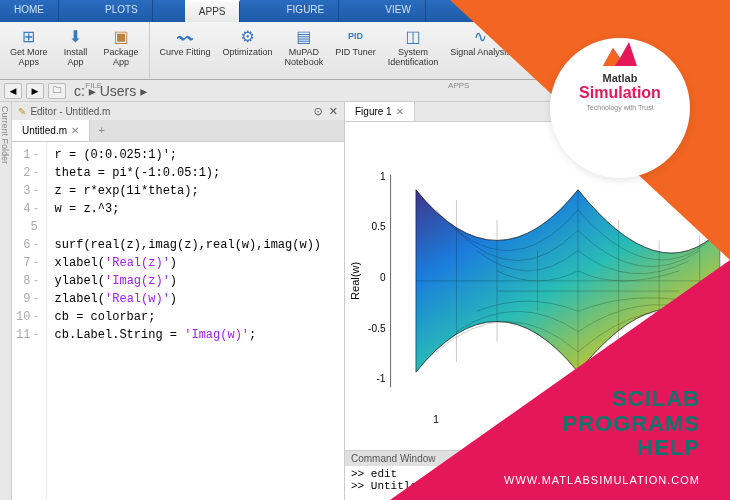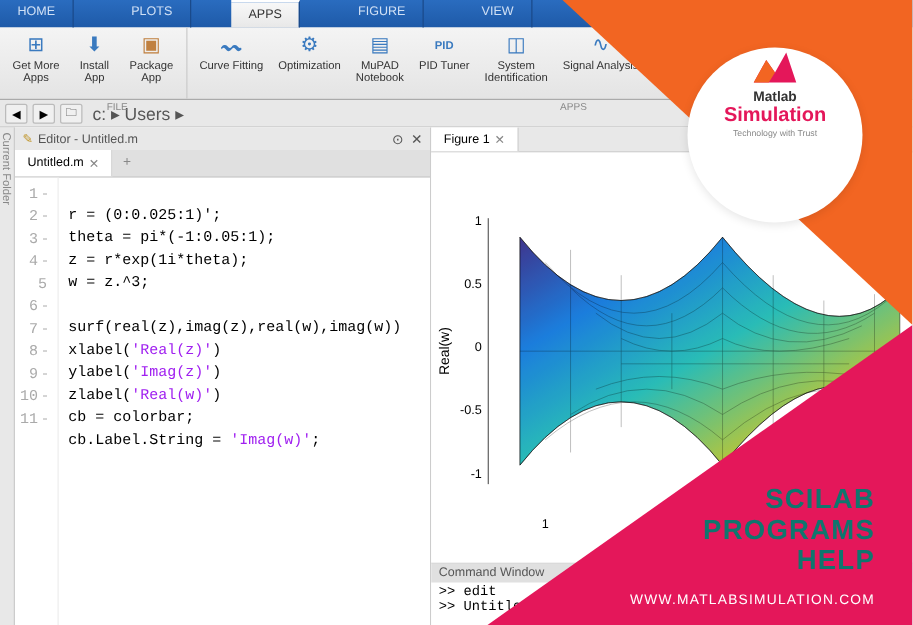--- a/index.html
+++ b/index.html
@@ -33,21 +33,21 @@
   .editor-tabs-top { background: #e8e8e8; height: 18px; display: flex; align-items: center; padding: 0 6px; font-size: 10px; color: #555; }
   .editor-close { margin-left: auto; cursor: pointer; font-size: 11px; }
   .file-tabs { display: flex; background: #e0e0e0; height: 22px; border-bottom: 1px solid #ccc; }
   .file-tab { padding: 4px 10px; background: #fff; border-right: 1px solid #ccc; font-size: 10px; display: flex; align-items: center; gap: 4px; }
   .file-tab-close { cursor: pointer; color: #888; }
   .file-tab-add { padding: 4px 8px; cursor: pointer; color: #888; }
   .code-area { flex: 1; display: flex; overflow: hidden; font-family: 'Courier New', monospace; font-size: 12px; }
   .gutter { background: #fff; color: #aaa; text-align: right; padding: 4px 6px 4px 4px; border-right: 1px solid #eee; line-height: 18px; }
   .gutter-line { display: flex; gap: 2px; justify-content: flex-end; }
   .dash { color: #bbb; }
-  .code { padding: 4px 8px; line-height: 18px; white-space: pre; color: #000; margin-top: 17px; }
+  .code { padding: 4px 8px; line-height: 18px; white-space: pre; color: #000; }
   .code .str { color: #a020f0; }
   
   
   .figures { flex: 1; background: #f8f8f8; display: flex; flex-direction: column; }
   .fig-title { background: #e0e0e0; height: 18px; padding: 2px 6px; font-size: 10px; color: #555; display: flex; align-items: center; gap: 4px; }
   .fig-icon { width: 12px; height: 12px; background: #f5a623; border-radius: 2px; }
   .fig-tabs { display: flex; background: #e8e8e8; height: 20px; border-bottom: 1px solid #ccc; }
   .fig-tab { padding: 3px 10px; background: #fff; border-right: 1px solid #ccc; font-size: 10px; display: flex; align-items: center; gap: 4px; }
   .fig-canvas { flex: 1; background: #fff; position: relative; }
   

